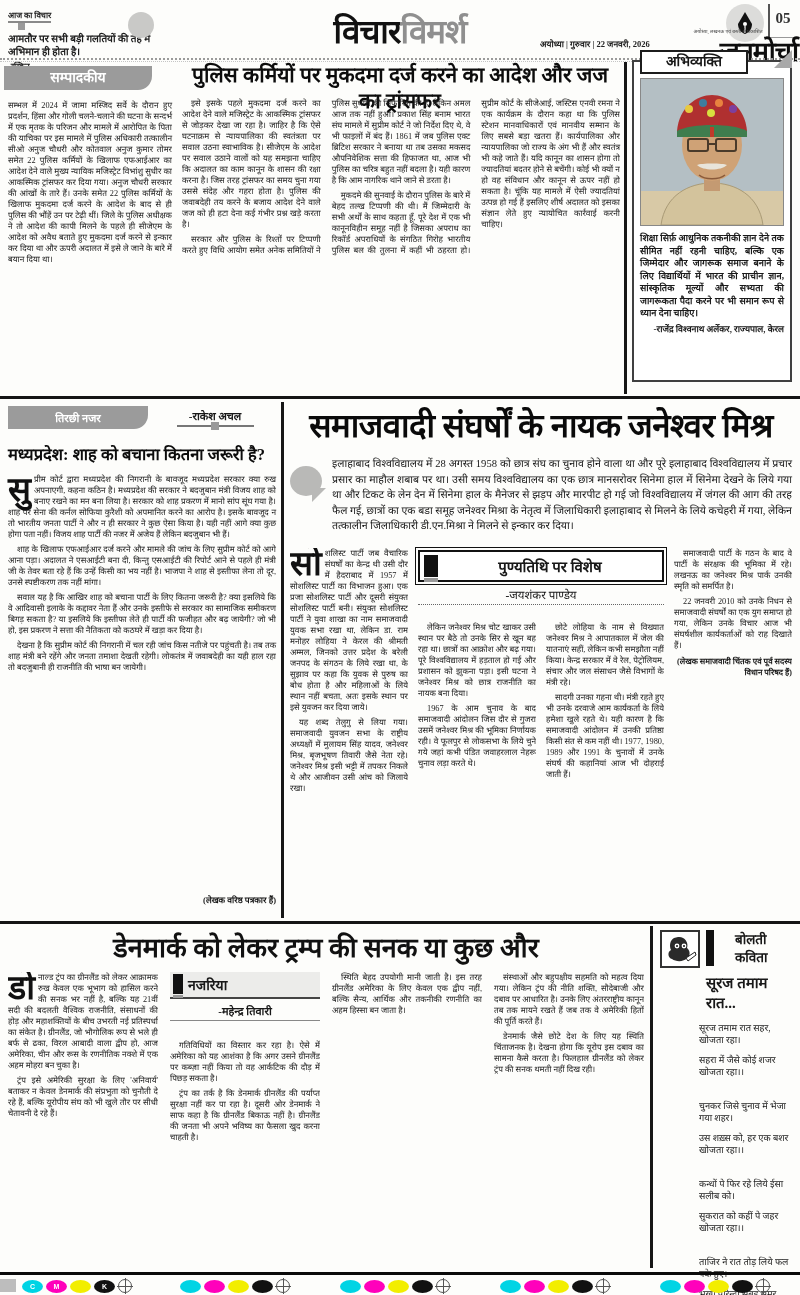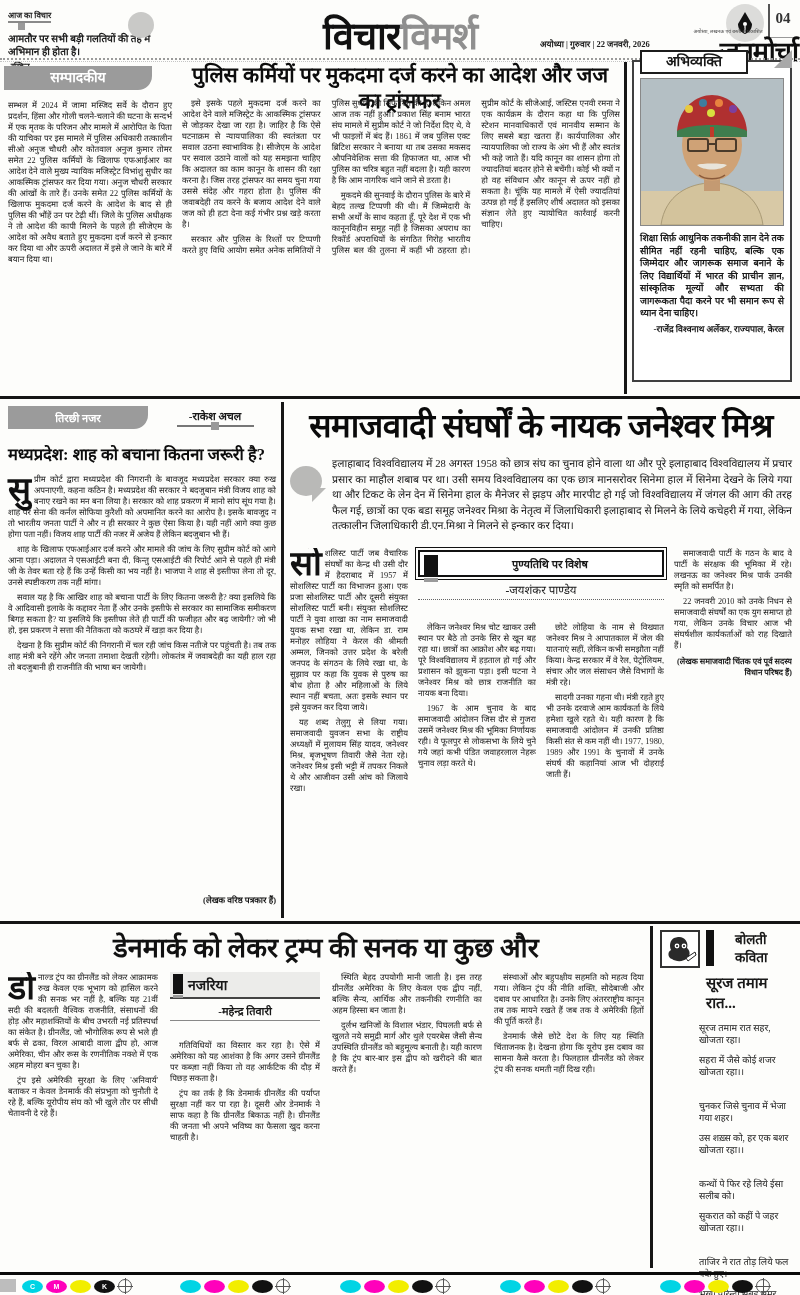--- a/index.html
+++ b/index.html
@@ -7,21 +7,21 @@
   body { font-family:"Liberation Serif","DejaVu Serif",serif; background:#ffffff; color:#181818; }
   .page { position:relative; width:800px; height:1295px; background:#fdfdfb; overflow:hidden; }
 
   
   .thought { position:absolute; left:8px; top:4px; width:160px; }
   .thought-label { font-size:8px; font-weight:bold; color:#222; border-bottom:2px solid #8a8a8a; display:inline-block; padding-bottom:1px; }
   .thought-pin { width:7px; height:7px; background:#9a9a9a; margin:0 0 2px 10px; }
   .thought-text { font-size:10px; font-weight:bold; line-height:13px; color:#1d1d1d; }
   .thought-author { font-size:8px; font-weight:bold; margin-top:2px; }
   .deco-ball { position:absolute; left:128px; top:12px; width:26px; height:26px; border-radius:50%; background:#c9c9c7; }
-  .masthead { position:absolute; left:250px; top:8px; width:300px; text-align:center; font-size:38px; font-weight:bold; letter-spacing:-1px; }
+  .masthead { position:absolute; left:250px; top:8px; width:300px; text-align:center; font-size:33px; font-weight:bold; letter-spacing:-1px; }
   .masthead .m1 { color:#111; }
   .masthead .m2 { color:#8f8f8f; }
   .brand-zone { position:absolute; left:540px; top:2px; width:256px; height:56px; }
   .dateline { position:absolute; left:0px; top:36px; width:130px; font-size:8.5px; font-weight:bold; color:#222; }
   .nib-logo { position:absolute; left:186px; top:2px; width:38px; height:38px; border-radius:50%; background:#dcdcda; display:flex; align-items:center; justify-content:center; }
   .pageno-box { position:absolute; left:228px; top:2px; width:28px; height:34px; border-left:2px solid #555; border-bottom:1px solid #999; font-size:15px; font-weight:bold; text-align:center; padding-top:6px; color:#333; }
   .brand-tagline { position:absolute; left:120px; top:26px; width:136px; font-size:5px; color:#444; text-align:center; }
   .brand-name { position:absolute; left:118px; top:30px; width:140px; font-size:27px; font-weight:bold; color:#0d0d0d; letter-spacing:-1px; text-align:right; }
   .head-rule { position:absolute; left:0; top:58px; width:800px; height:4px; border-top:2px dotted #9a9a9a; border-bottom:1px dotted #c5c5c5; }
 
@@ -63,21 +63,21 @@
 
   
   .jn-headline { position:absolute; left:290px; top:402px; width:502px; text-align:center; font-size:33px; font-weight:bold; letter-spacing:-0.5px; color:#0a0a0a; }
   .jn-intro-wrap { position:absolute; left:290px; top:456px; width:502px; }
   .q-bubble { position:absolute; left:0px; top:10px; width:32px; height:30px; background:#b9b9b7; border-radius:50%; }
   .q-bubble:after { content:""; position:absolute; right:-4px; bottom:-6px; width:0; height:0; border-top:14px solid #b9b9b7; border-right:14px solid transparent; }
   .jn-intro { margin-left:42px; width:460px; font-size:10.6px; line-height:15.5px; text-align:justify; color:#161616; }
   .jn-cols { position:absolute; left:290px; top:548px; width:502px; height:370px; }
   .jn-col { position:absolute; top:0; width:118px; height:370px; overflow:hidden; }
   .jn-box { position:absolute; left:128px; top:2px; width:246px; }
-  .spec-box { border:2px solid #111; outline:1px solid #111; outline-offset:2px; background:#fff; padding:4px 6px 4px 24px; position:relative; font-size:11px; font-weight:bold; text-align:center; }
+  .spec-box { border:2px solid #111; outline:1px solid #111; outline-offset:2px; background:#fff; padding:4px 6px 4px 24px; position:relative; font-size:15px; font-weight:bold; text-align:center; }
   .spec-sq { position:absolute; left:4px; top:3px; width:14px; height:22px; background:#111; }
   .spec-sq:after { content:""; position:absolute; left:0; bottom:-5px; width:14px; height:4px; background:#9a9a9a; }
   .spec-byline { margin-top:5px; font-size:11.5px; font-weight:normal; text-align:center; border-bottom:1px dotted #666; padding-bottom:2px; }
   .pad-top { padding-top:74px; }
   .jn-footer { font-size:8px; font-weight:bold; text-align:right; margin-top:3px; }
 
   .bot-rule { position:absolute; left:0; top:921px; width:800px; height:3px; background:#151515; }
 
   
   .dk-headline { position:absolute; left:8px; top:928px; width:636px; text-align:center; font-size:27px; font-weight:bold; color:#111; }
@@ -131,21 +131,21 @@
 
   <div class="brand-zone">
     <div class="dateline">अयोध्या | गुरुवार | 22 जनवरी, 2026</div>
     <div class="nib-logo">
       <svg width="26" height="26" viewBox="0 0 26 26">
         <path d="M13 2 L20 14 C20 20 16 23 13 24 C10 23 6 20 6 14 Z" fill="#111"></path>
         <circle cx="13" cy="14" r="2" fill="#fff"></circle>
         <line x1="13" y1="16" x2="13" y2="23" stroke="#fff" stroke-width="1.2"></line>
       </svg>
     </div>
-    <div class="pageno-box">04</div>
+    <div class="pageno-box">05</div>
     <div class="brand-tagline">अयोध्या, लखनऊ एवं बस्ती से प्रकाशित</div>
     <div class="brand-name">जनमोर्चा</div>
   </div>
 
   <div class="head-rule"></div>
 
   <div class="gray-tab edito-tab">सम्पादकीय</div>
   <div class="edito-col0">
       <p class="body-p">सम्भल में 2024 में जामा मस्जिद सर्वे के दौरान हुए प्रदर्शन, हिंसा और गोली चलने-चलाने की घटना के सन्दर्भ में एक मृतक के परिजन और मामले में आरोपित के पिता की याचिका पर इस मामले में पुलिस अधिकारी तत्कालीन सीओ अनुज चौधरी और कोतवाल अनुज कुमार तोमर समेत 22 पुलिस कर्मियों के खिलाफ एफआईआर का आदेश देने वाले मुख्य न्यायिक मजिस्ट्रेट विभांशु सुधीर का आकस्मिक ट्रांसफर कर दिया गया। अनुज चौधरी सरकार की आंखों के तारे हैं। उनके समेत 22 पुलिस कर्मियों के खिलाफ मुकदमा दर्ज करने के आदेश के बाद से ही पुलिस की भौंहें उन पर टेढ़ी थीं। जिले के पुलिस अधीक्षक ने तो आदेश की कापी मिलने के पहले ही सीजेएम के आदेश को अवैध बताते हुए मुकदमा दर्ज करने से इन्कार कर दिया था और ऊपरी अदालत में इसे ले जाने के बारे में बयान दिया था।</p>
     </div>
@@ -252,21 +252,20 @@
       <div>
           <p class="body-p indent">ट्रंप इसे अमेरिकी सुरक्षा के लिए 'अनिवार्य' बताकर न केवल डेनमार्क की संप्रभुता को चुनौती दे रहे हैं, बल्कि यूरोपीय संघ को भी खुले तौर पर सीधी चेतावनी दे रहे हैं।</p>
         </div>
     </div>
     <div class="dk-col" style="left:162px; padding-top:68px;">
         <p class="body-p indent">गतिविधियों का विस्तार कर रहा है। ऐसे में अमेरिका को यह आशंका है कि अगर उसने ग्रीनलैंड पर कब्ज़ा नहीं किया तो वह आर्कटिक की दौड़ में पिछड़ सकता है।</p>
         <p class="body-p indent">ट्रंप का तर्क है कि डेनमार्क ग्रीनलैंड की पर्याप्त सुरक्षा नहीं कर पा रहा है। दूसरी ओर डेनमार्क ने साफ कहा है कि ग्रीनलैंड बिकाऊ नहीं है। ग्रीनलैंड की जनता भी अपने भविष्य का फैसला खुद करना चाहती है।</p>
       </div>
     <div class="dk-col" style="left:324px;">
         <p class="body-p indent">स्थिति बेहद उपयोगी मानी जाती है। इस तरह ग्रीनलैंड अमेरिका के लिए केवल एक द्वीप नहीं, बल्कि सैन्य, आर्थिक और तकनीकी रणनीति का अहम हिस्सा बन जाता है।</p>
-        <p class="body-p indent">दुर्लभ खनिजों के विशाल भंडार, पिघलती बर्फ से खुलते नये समुद्री मार्ग और थुले एयरबेस जैसी सैन्य उपस्थिति ग्रीनलैंड को बहुमूल्य बनाती है। यही कारण है कि ट्रंप बार-बार इस द्वीप को खरीदने की बात करते हैं।</p>
       </div>
     <div class="dk-col" style="left:486px;">
         <p class="body-p indent">संस्थाओं और बहुपक्षीय सहमति को महत्व दिया गया। लेकिन ट्रंप की नीति शक्ति, सौदेबाजी और दबाव पर आधारित है। उनके लिए अंतरराष्ट्रीय कानून तब तक मायने रखते हैं जब तक वे अमेरिकी हितों की पूर्ति करते हैं।</p>
         <p class="body-p indent">डेनमार्क जैसे छोटे देश के लिए यह स्थिति चिंताजनक है। देखना होगा कि यूरोप इस दबाव का सामना कैसे करता है। फिलहाल ग्रीनलैंड को लेकर ट्रंप की सनक थमती नहीं दिख रही।</p>
       </div>
   </div>
   <div class="vrule-c"></div>
 
   <div class="poem">
     <div class="poem-head">

